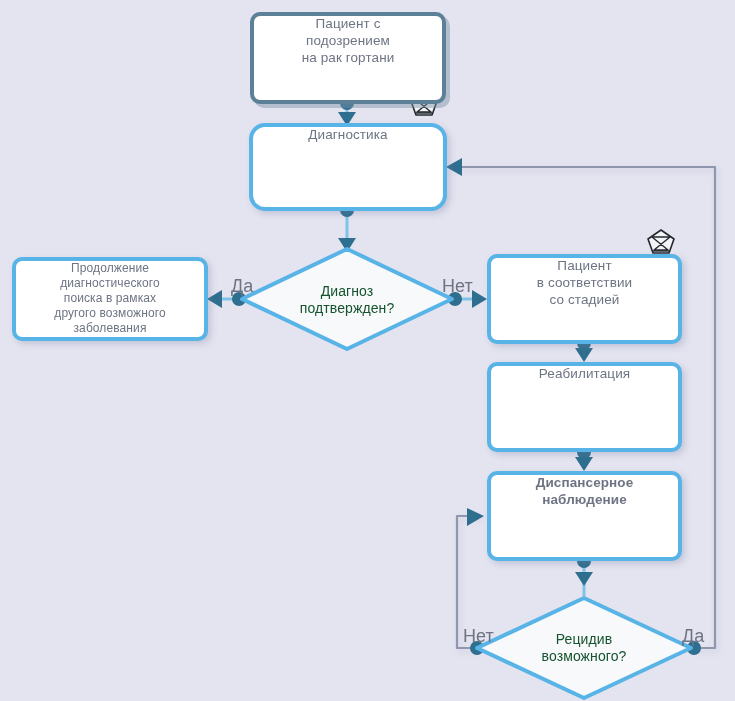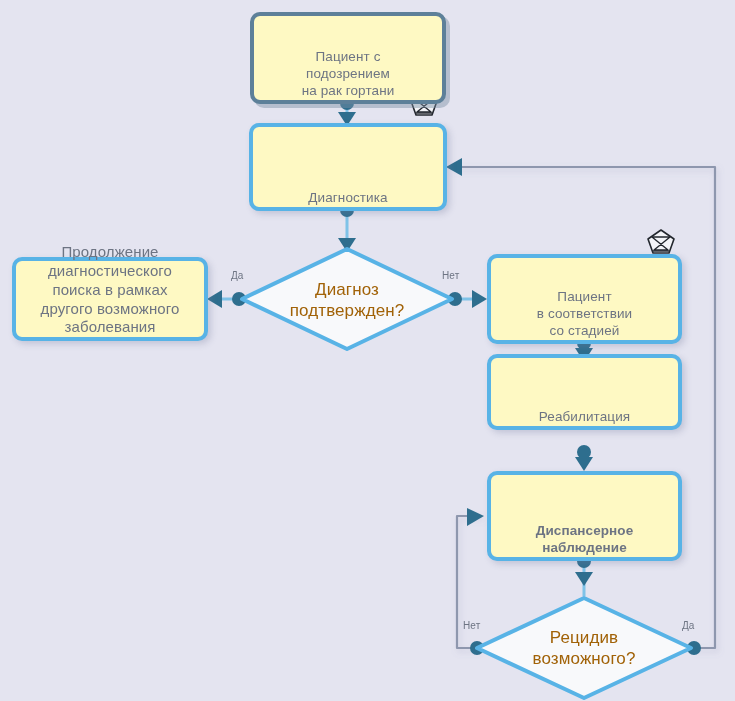--- a/index.html
+++ b/index.html
@@ -17,24 +17,24 @@
   #canvas {
     position: absolute;
     left: 0;
     top: 0;
     width: 735px;
     height: 701px;
   }
   .node {
     position: absolute;
     box-sizing: border-box;
-    background: #fef9c3;
+    background: #ffffff;
     border-radius: 10px;
     display: flex;
-    align-items: flex-end;
+    align-items: flex-start;
     justify-content: center;
     text-align: center;
     color: #6d7483;
     font-size: 13.5px;
     line-height: 1.25;
     white-space: pre-line;
     letter-spacing: 0.1px;
   }
   .node.proc {
     border: 4px solid #58b3e6;
@@ -45,34 +45,35 @@
   }
   .node.shadow {
     box-shadow: 3px 3px 6px rgba(120,125,160,0.30);
   }
   .diamond-label {
     position: absolute;
     display: flex;
     align-items: center;
     justify-content: center;
     text-align: center;
-    color: #a16207;
-    font-size: 17px;
+    color: #14532d;
+    font-size: 14px;
     line-height: 1.25;
     white-space: pre-line;
     letter-spacing: 0.1px;
     pointer-events: none;
   }
   .edge-label {
     position: absolute;
     color: #6d7483;
-    font-size: 10px;
+    font-size: 18px;
     letter-spacing: 0.1px;
     white-space: nowrap;
     pointer-events: none;
+    margin-top: 6px;
   }
 </style>
 </head>
 <body>
 
 <svg id="canvas" viewBox="0 0 735 701" xmlns="http://www.w3.org/2000/svg">
   <defs>
     <marker id="arrow" viewBox="0 0 10 10" refX="9" refY="5" markerWidth="6" markerHeight="6" orient="auto-start-reverse">
       <path d="M 0 0 L 10 5 L 0 10 z" fill="#2e6e8e"></path>
     </marker>
@@ -172,44 +173,44 @@
     <line x1="653" y1="251" x2="669" y2="251" stroke="#23272e" stroke-width="1.4"></line>
   </g>
 </svg>
 
 <div class="node start" style="left:250px; top:12px; width:196px; height:92px;">
   <span>Пациент с
 подозрением
 на рак гортани</span>
 </div>
 
-<div class="node proc shadow" style="left:249px; top:123px; width:198px; height:88px;">
+<div class="node proc shadow" style="left:249px; top:123px; width:198px; height:88px;border-radius:16px;">
   <span>Диагностика</span>
 </div>
 
 <div class="diamond-label" style="left:277px; top:277px; width:140px; height:46px;">
   <span>Диагноз
 подтвержден?</span>
 </div>
 
-<div class="node proc shadow" style="left:12px; top:257px; width:196px; height:84px; font-size:15px;">
+<div class="node proc shadow" style="left:12px; top:257px; width:196px; height:84px; font-size:12px;">
   <span>Продолжение
 диагностического
 поиска в рамках
 другого возможного
 заболевания</span>
 </div>
 
 <div class="node proc shadow" style="left:487px; top:254px; width:195px; height:90px;">
   <span>Пациент
 в соответствии
 со стадией</span>
 </div>
 
-<div class="node proc shadow" style="left:487px; top:354px; width:195px; height:76px;">
+<div class="node proc shadow" style="left:487px; top:362px; width:195px; height:90px;">
   <span>Реабилитация</span>
 </div>
 
 <div class="node proc shadow" style="left:487px; top:471px; width:195px; height:90px;font-weight:bold;">
   <span>Диспансерное
 наблюдение</span>
 </div>
 
 <div class="diamond-label" style="left:514px; top:625px; width:140px; height:46px;">
   <span>Рецидив

